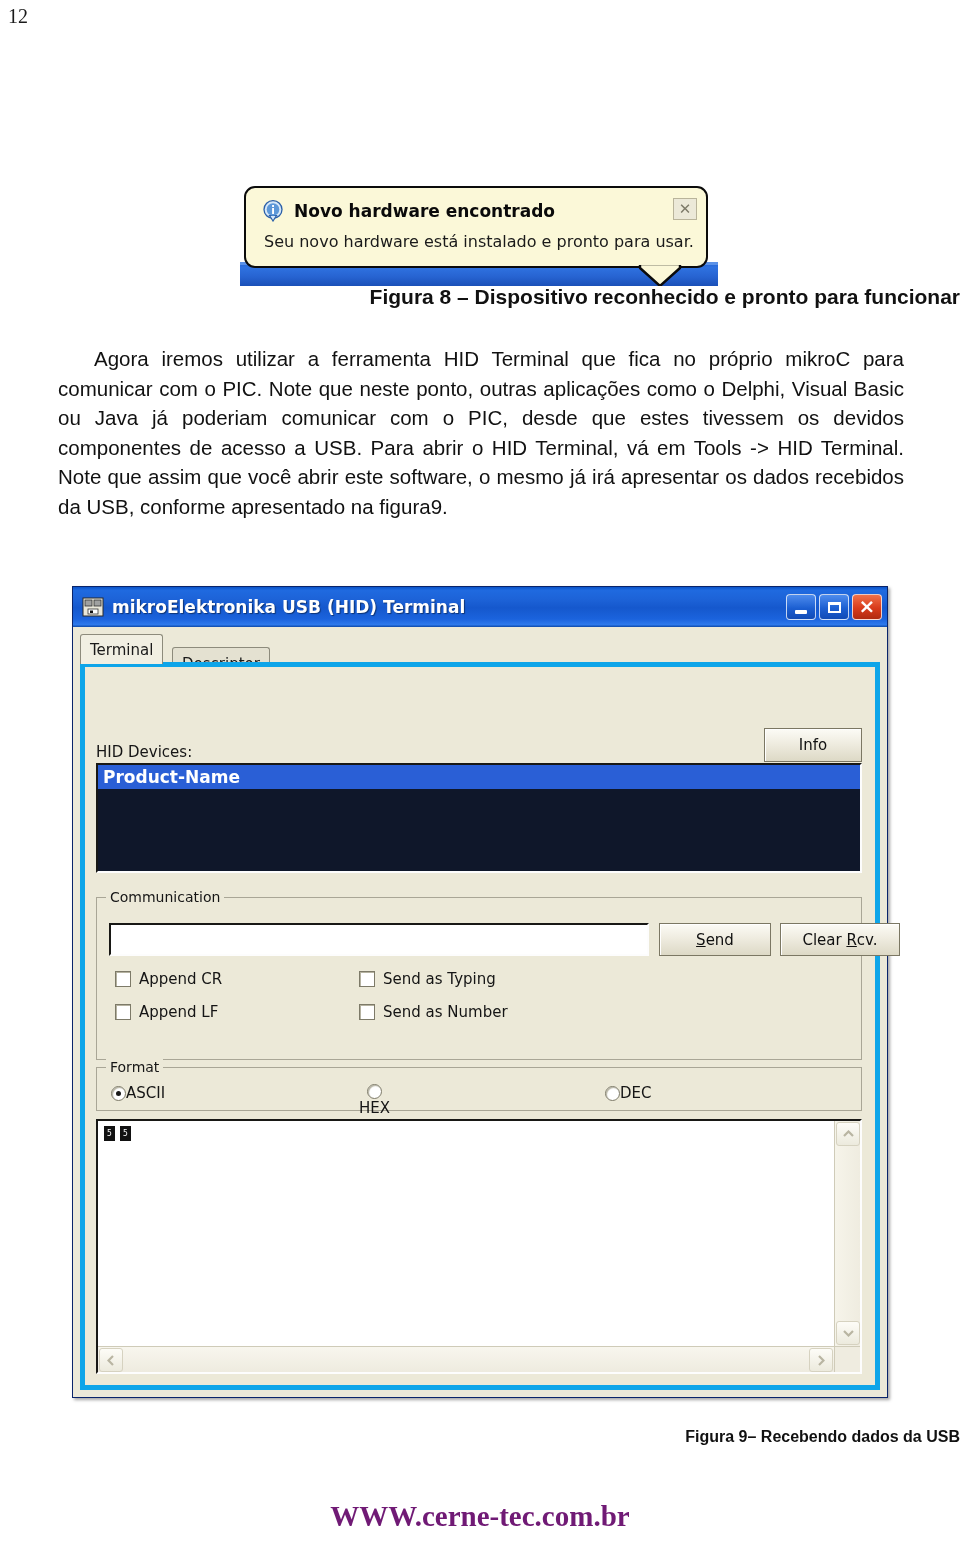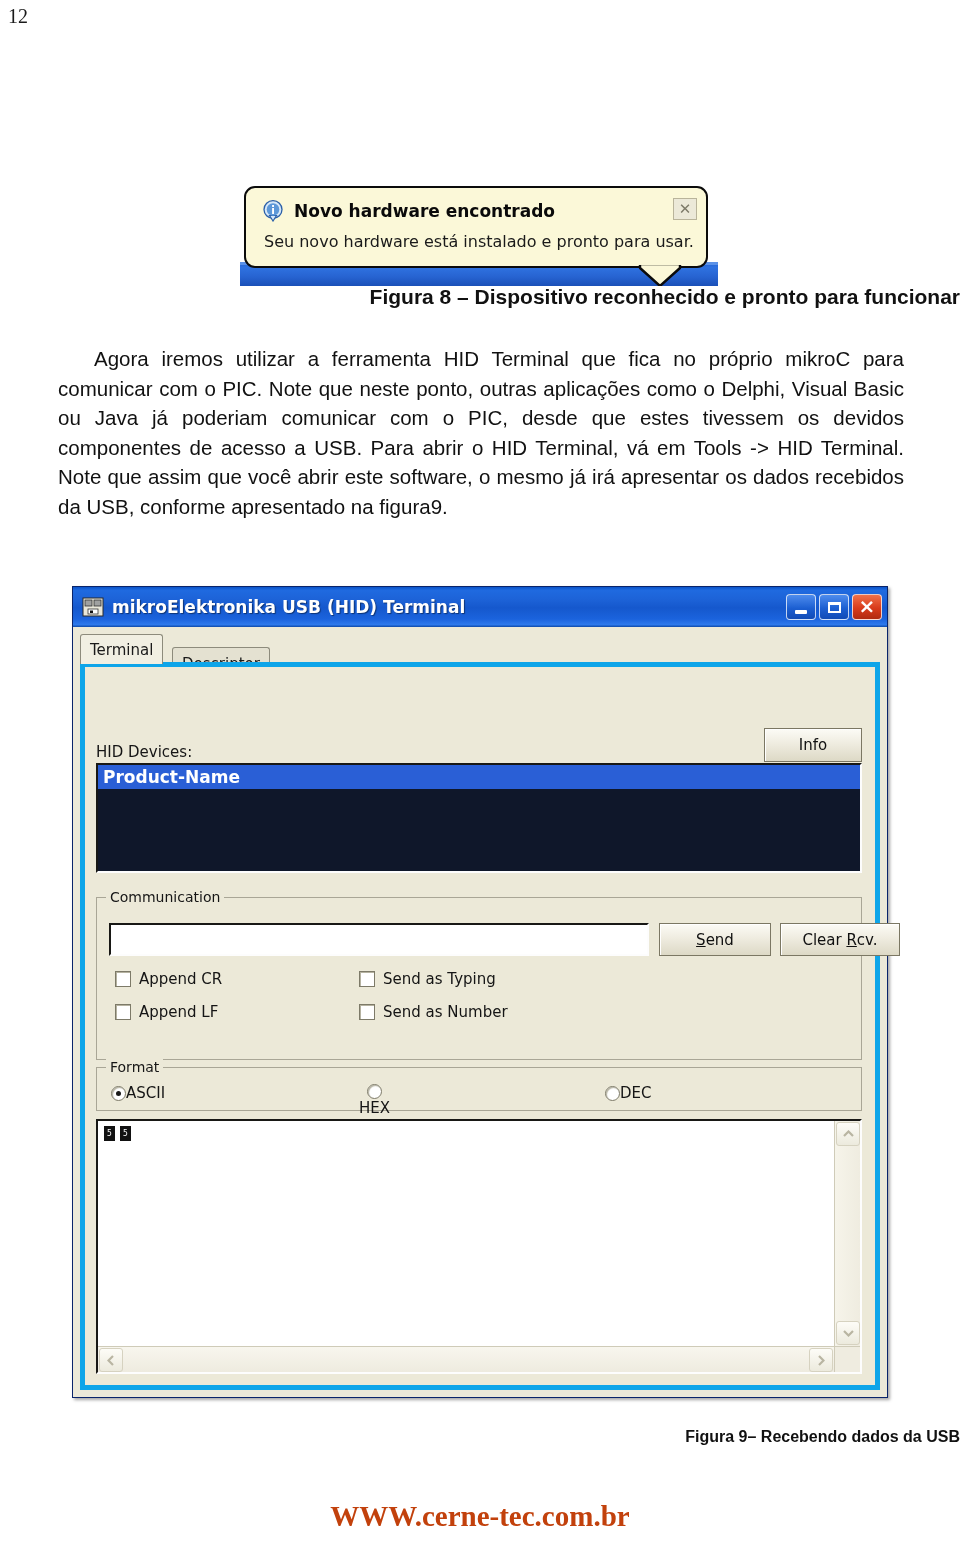--- a/index.html
+++ b/index.html
@@ -141,21 +141,21 @@
   }
 
   .footer {
     position: absolute;
     width: 100%;
     text-align: center;
     top: 1500px;
     font-family: "Liberation Serif", serif;
     font-weight: bold;
     font-size: 29px;
-    color: #c2410c;
+    color: #701a75;
   }
 
   
   .win {
     position: absolute;
     left: 72px;
     top: 586px;
     width: 816px;
     height: 812px;
     background: #ece9d8;

